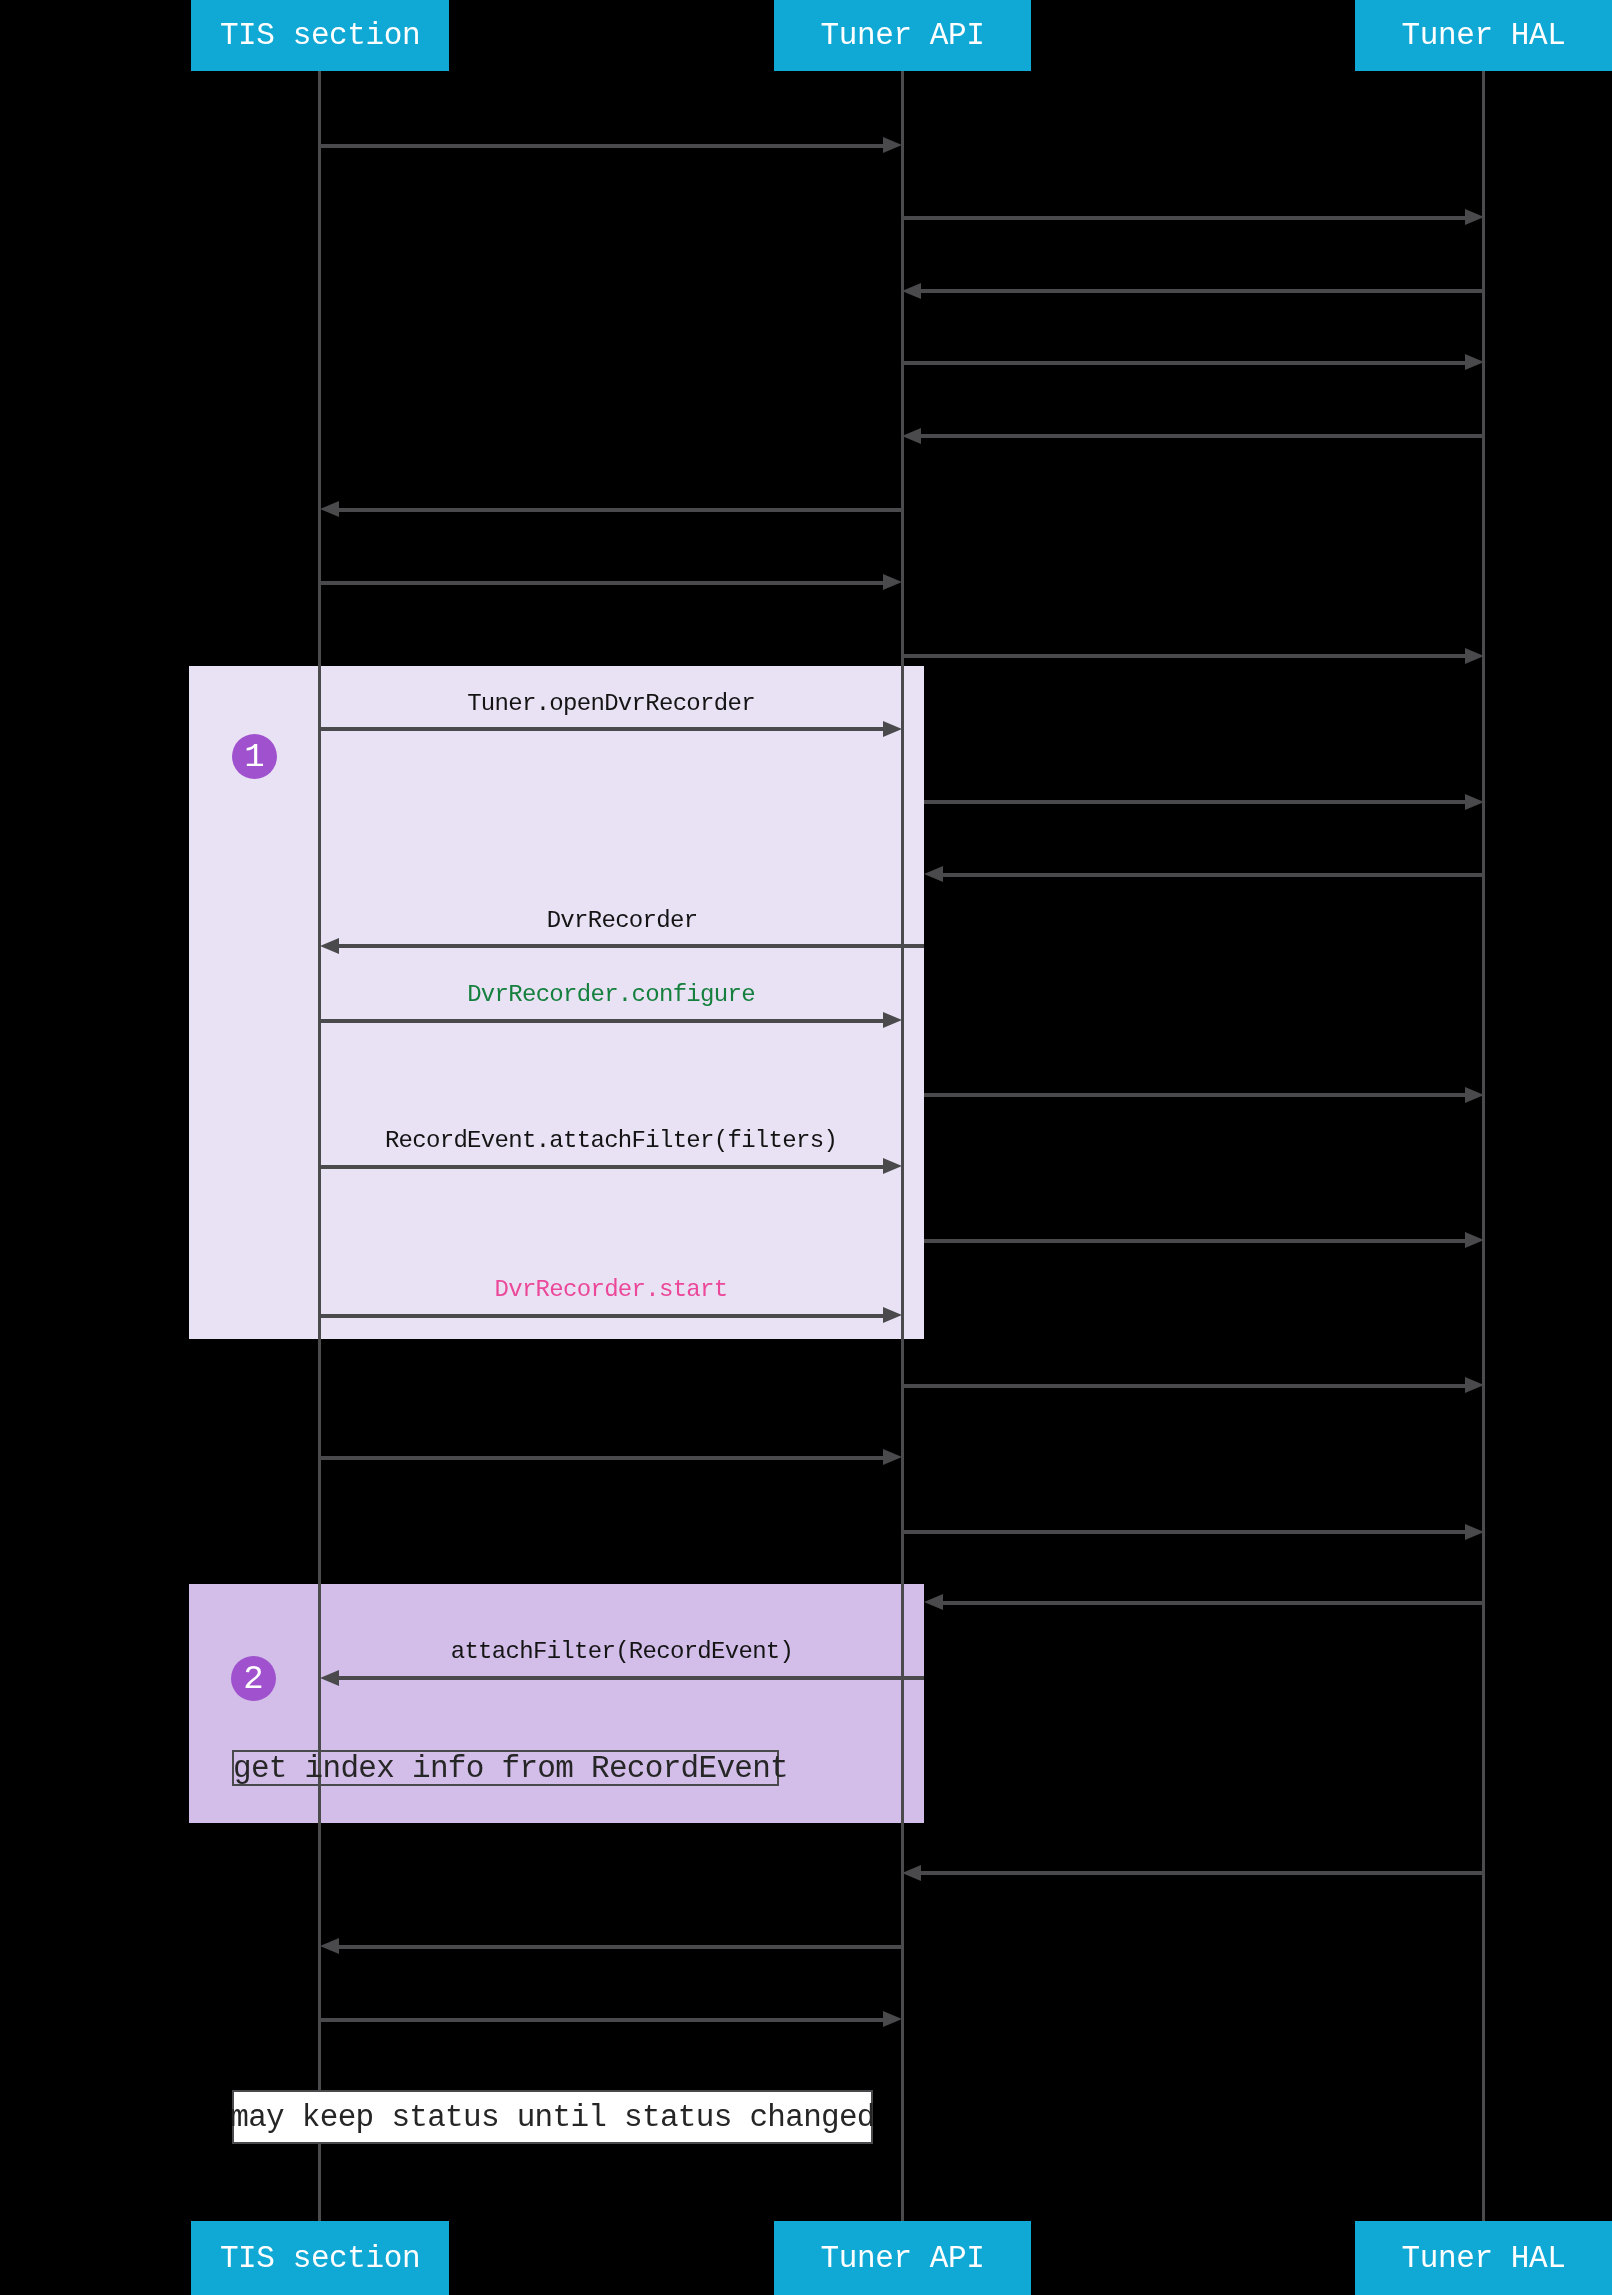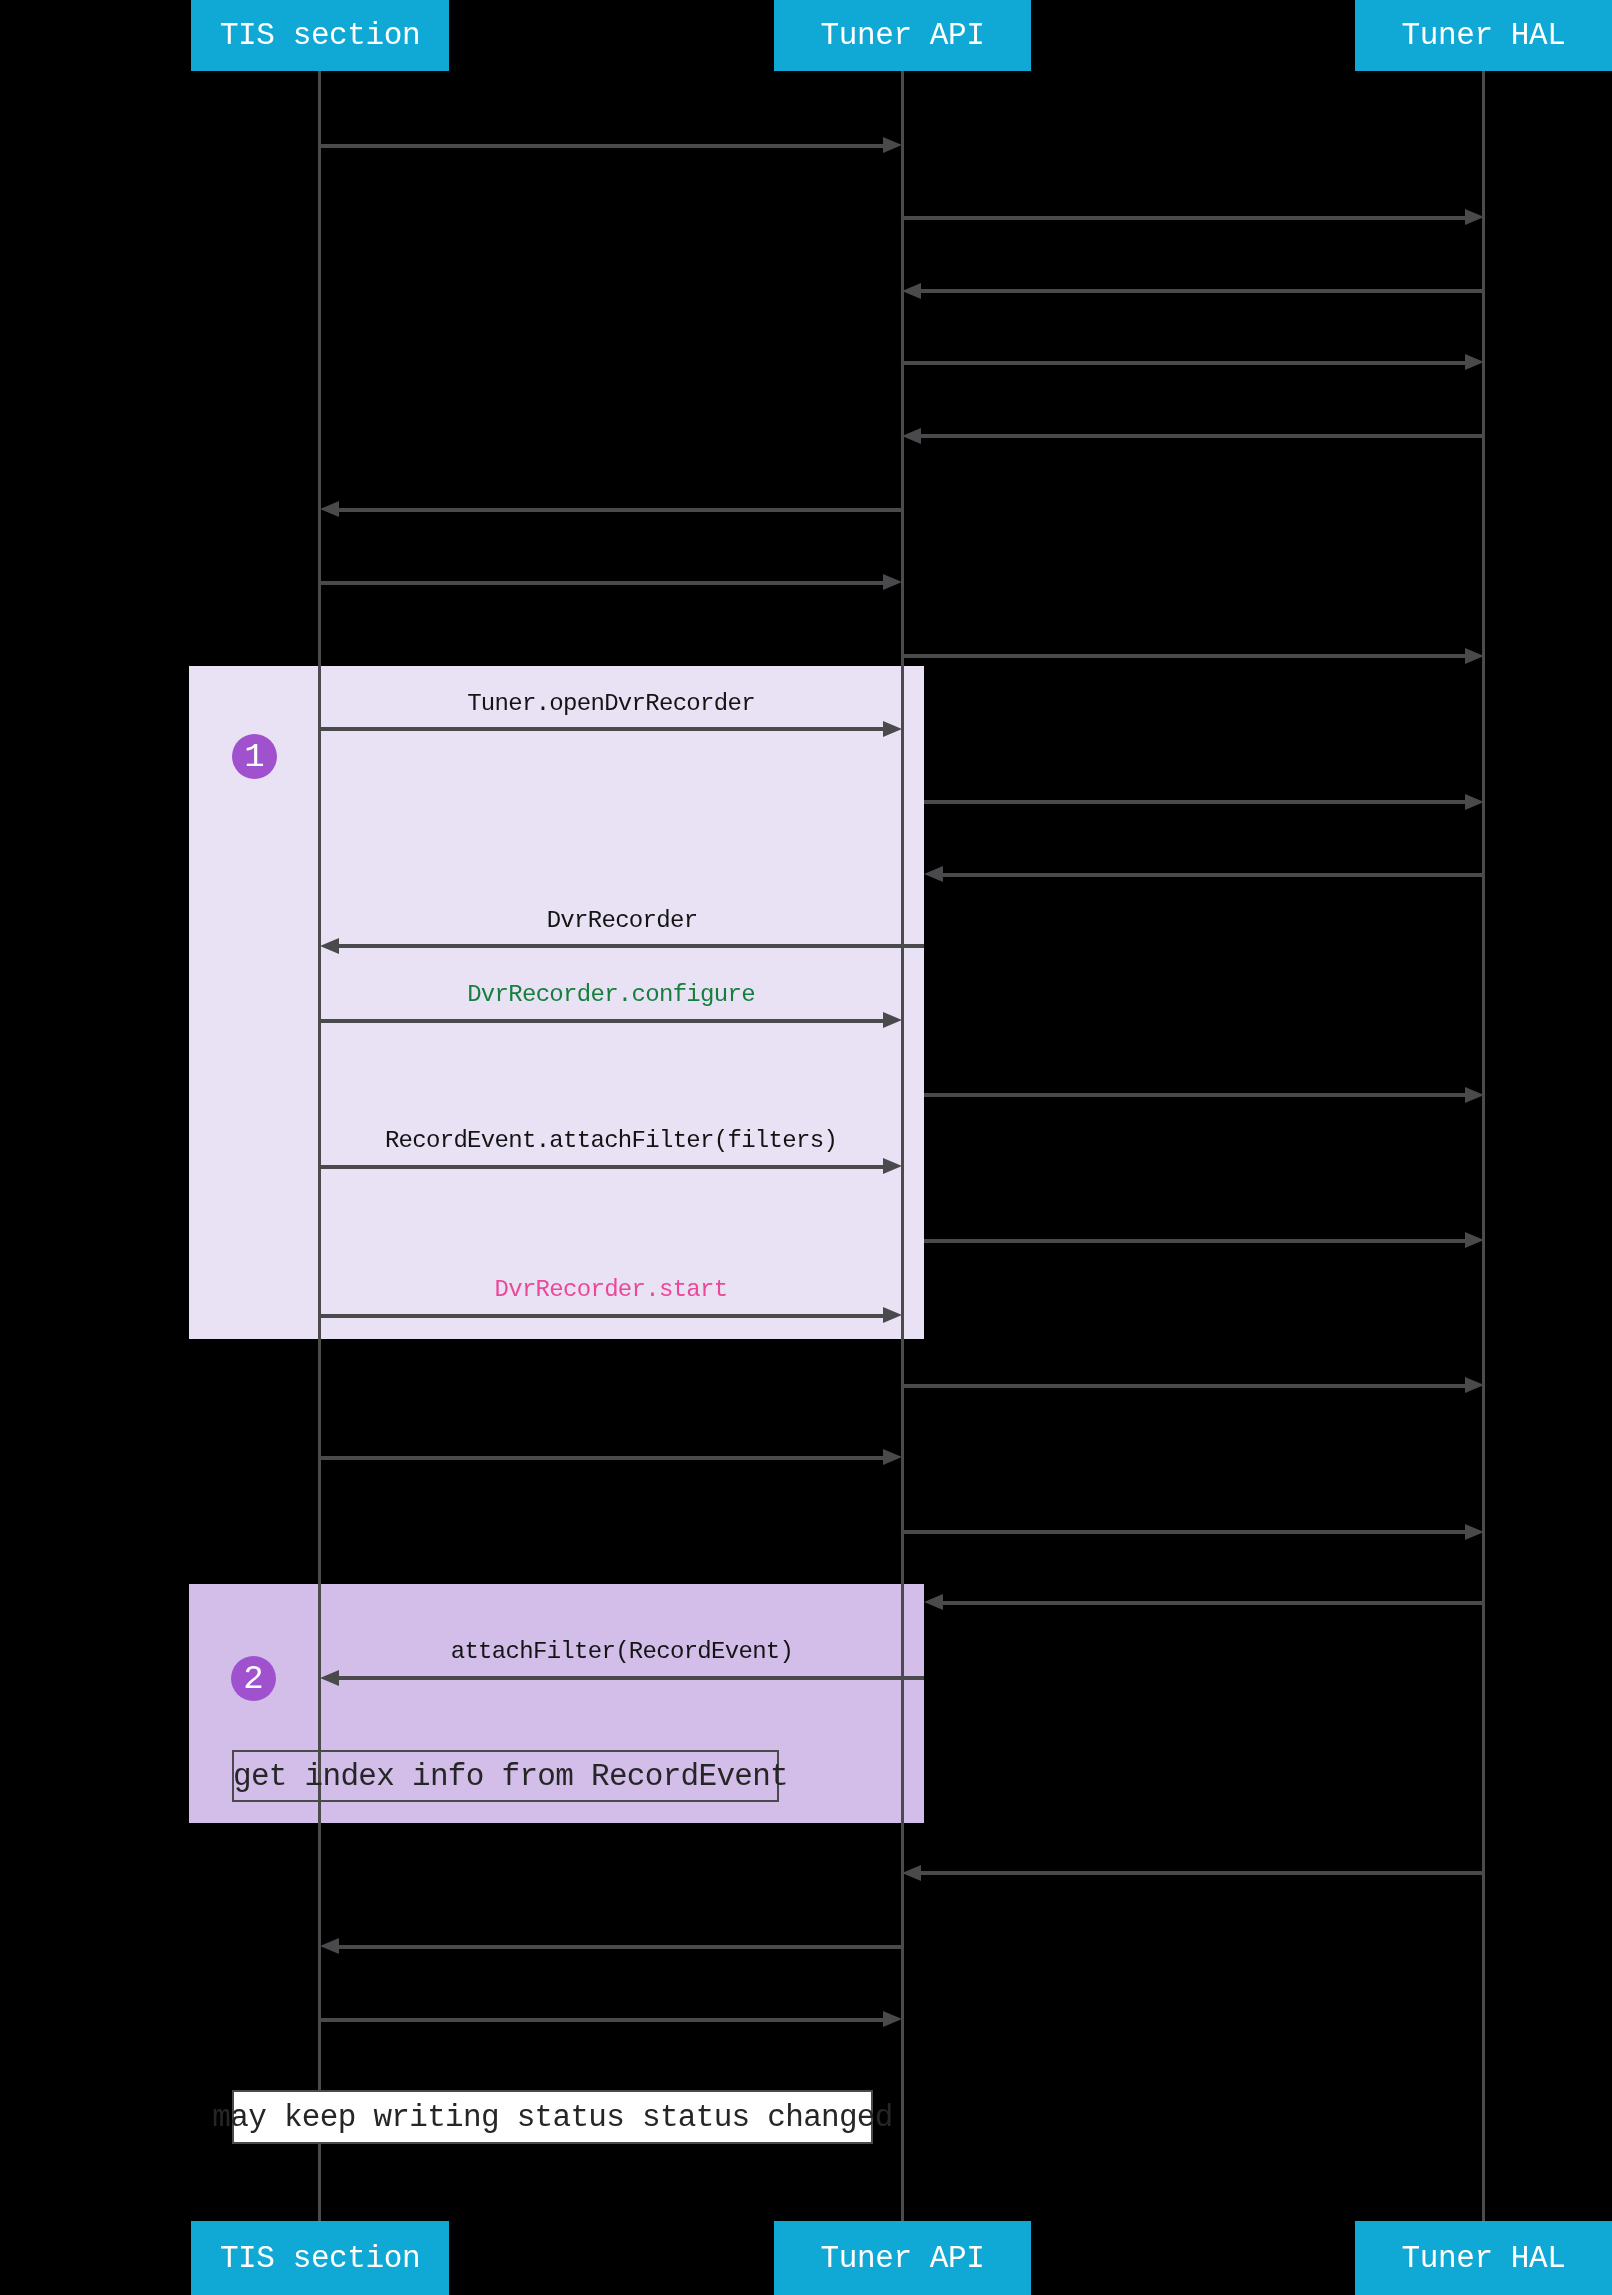--- a/index.html
+++ b/index.html
@@ -114,17 +114,17 @@
       <div class="msg-head left" style="left: 924px; top: 1594px;"></div>
       <div class="msg-line" style="left: 337px; top: 1676px; width: 587px; background: rgb(74, 74, 77);"></div>
       <div class="msg-head left" style="left: 320px; top: 1670px;"></div>
       <div class="msg-label" style="left: 320px; top: 1632px; width: 604px; color: rgb(20, 20, 20);">attachFilter(RecordEvent)</div>
       <div class="msg-line" style="left: 920px; top: 1871px; width: 564px; background: rgb(74, 74, 77);"></div>
       <div class="msg-head left" style="left: 902px; top: 1865px;"></div>
       <div class="msg-line" style="left: 337px; top: 1945px; width: 565px; background: rgb(74, 74, 77);"></div>
       <div class="msg-head left" style="left: 320px; top: 1938px;"></div>
       <div class="msg-line" style="left: 320px; top: 2018px; width: 565px; background: rgb(74, 74, 77);"></div>
       <div class="msg-head right" style="left: 883px; top: 2011px;"></div>
-      <div class="note" style="left: 232px; top: 1750px; width: 547px; height: 52px; background: transparent; border-color: rgb(74, 74, 77); padding-left: 10px;">get index info from RecordEvent</div>
-      <div class="note" style="left: 232px; top: 2090px; width: 641px; height: 54px; background: rgb(255, 255, 255); border-color: rgb(74, 74, 77);">may keep writing status status changed</div>
+      <div class="note" style="left: 232px; top: 1750px; width: 547px; height: 36px; background: transparent; border-color: rgb(74, 74, 77); padding-left: 10px;">get index info from RecordEvent</div>
+      <div class="note" style="left: 232px; top: 2090px; width: 641px; height: 54px; background: rgb(255, 255, 255); border-color: rgb(74, 74, 77);">may keep status until status changed</div>
     </div>
 </div>
 
 
 </body></html>

